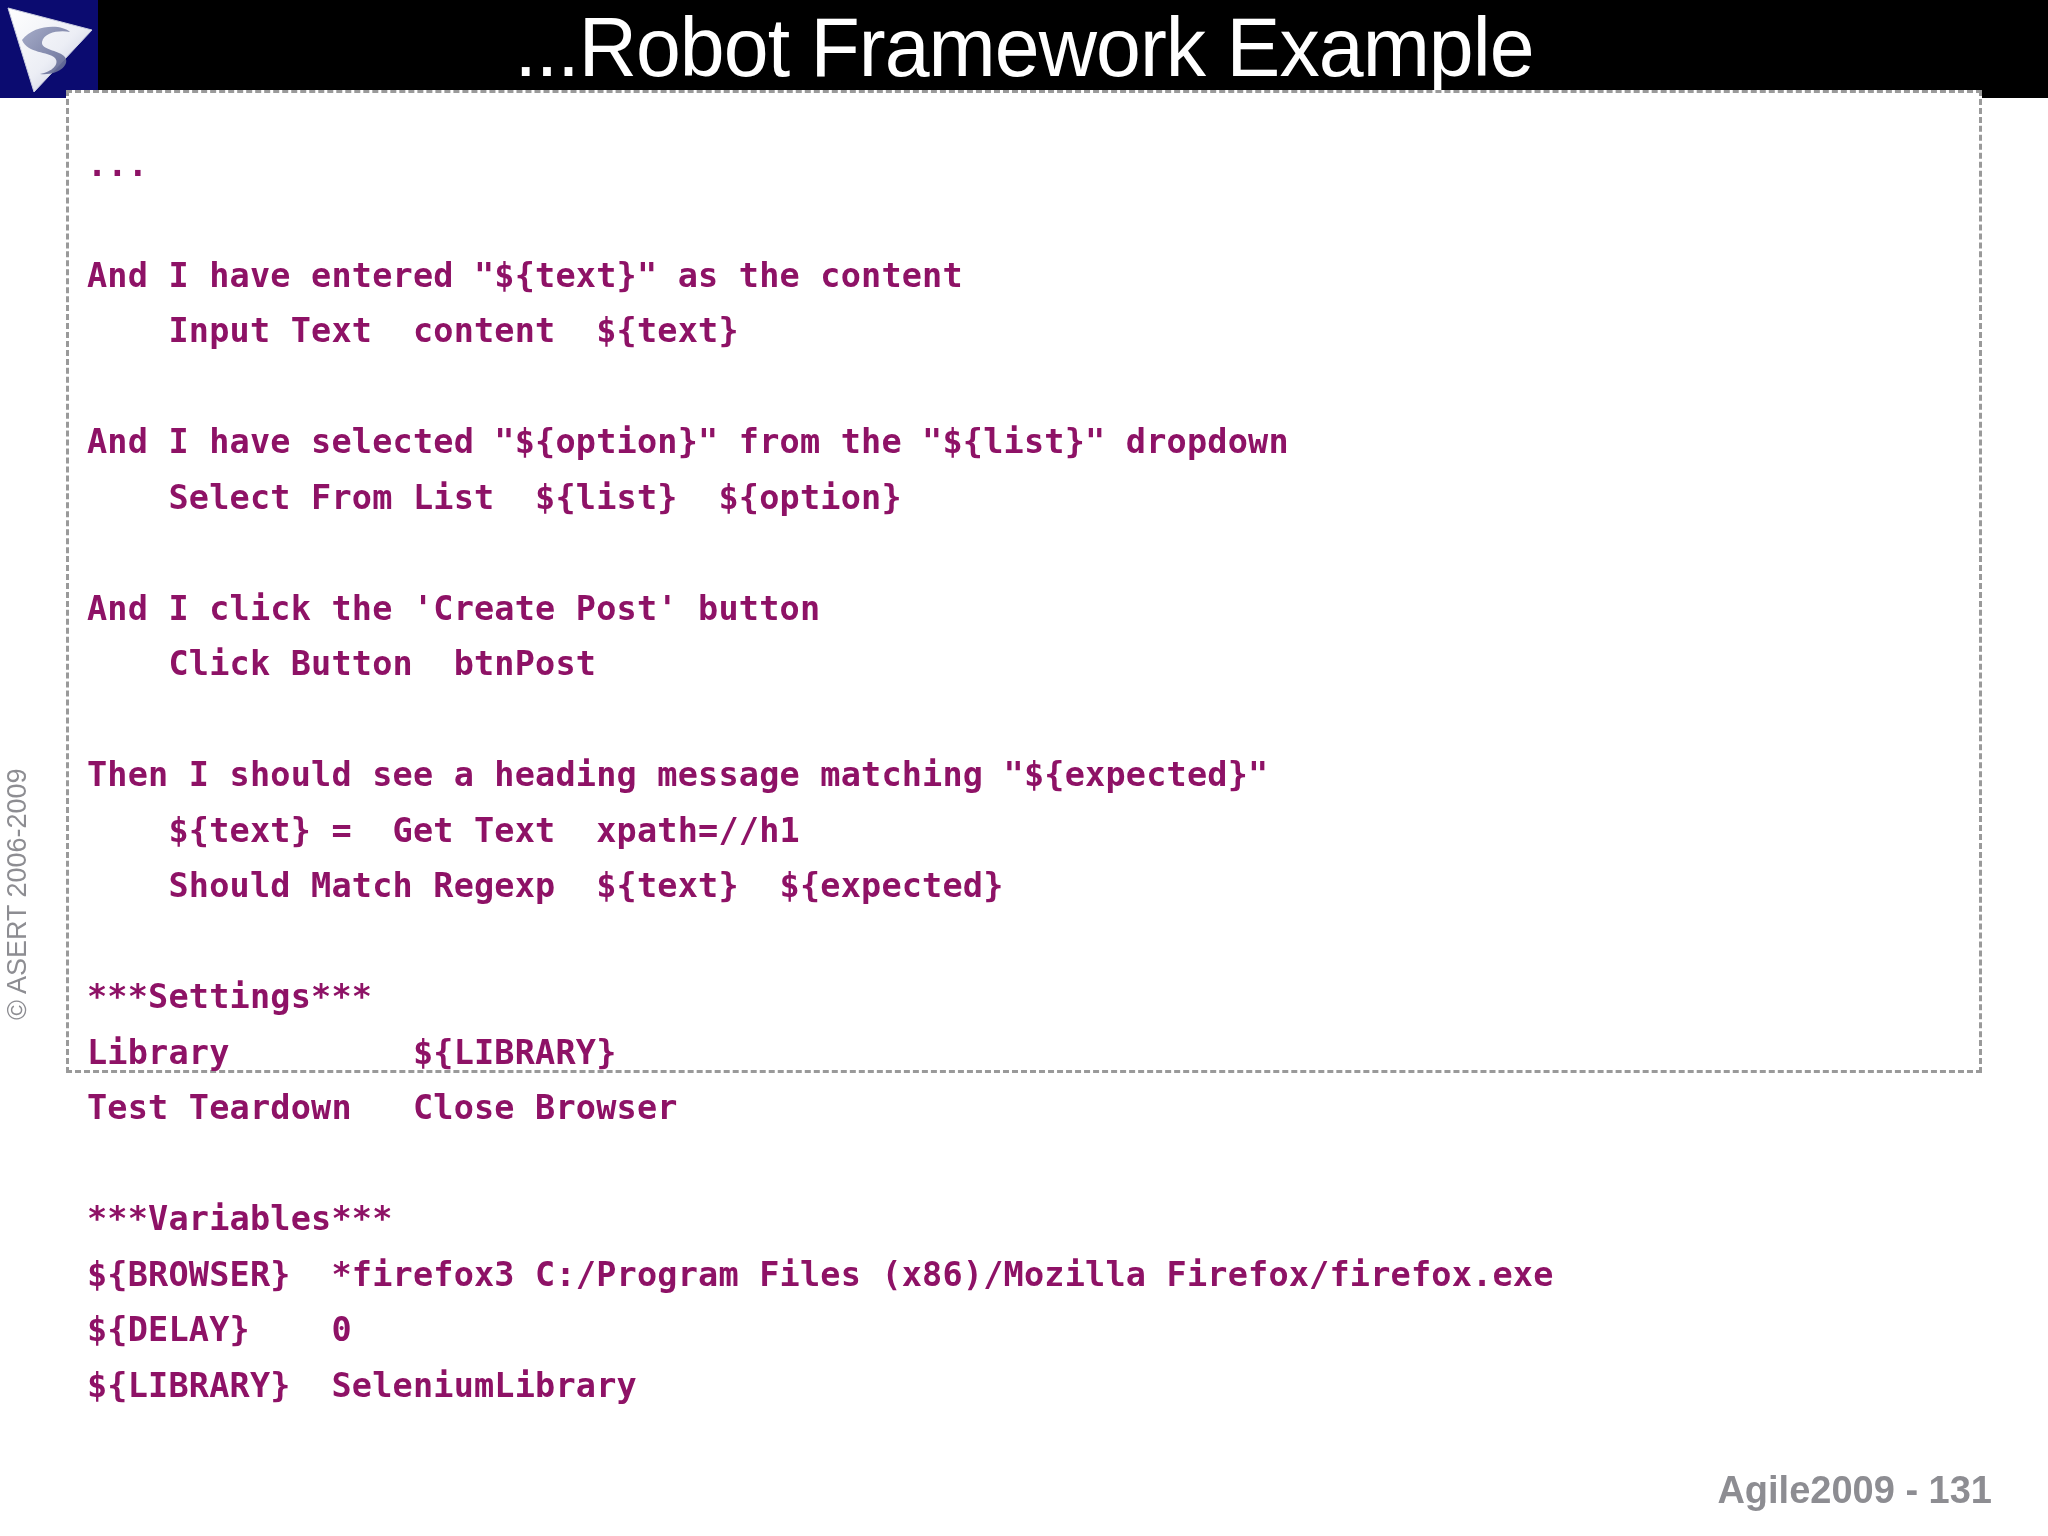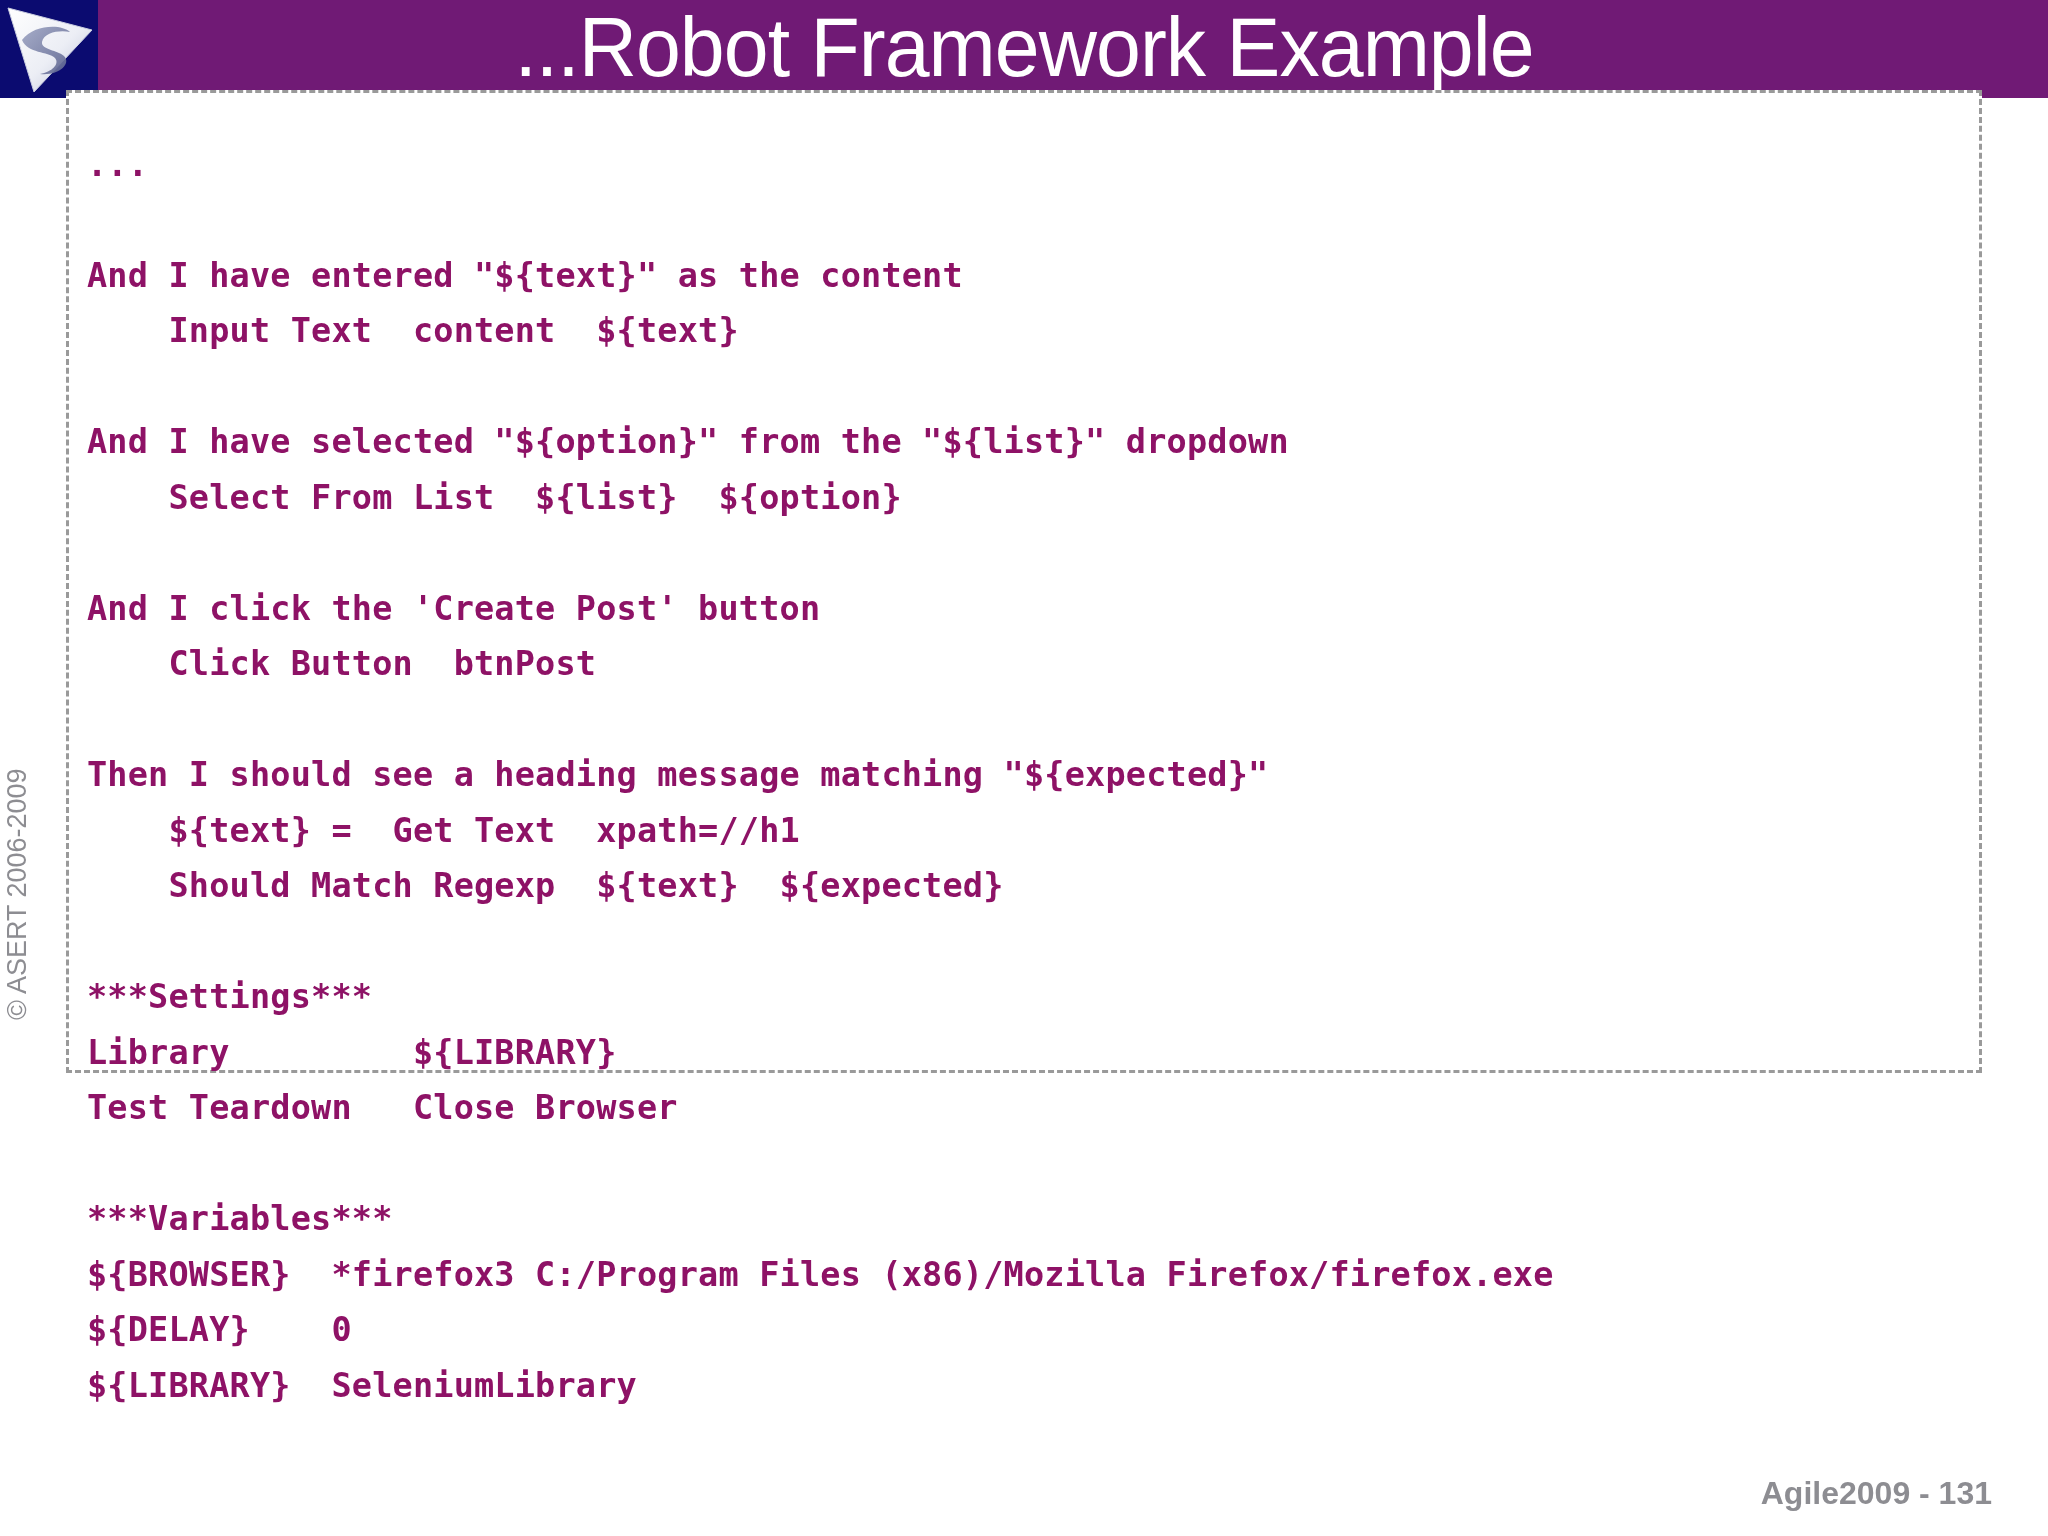--- a/index.html
+++ b/index.html
@@ -15,21 +15,21 @@
     font-family: "Liberation Sans", sans-serif;
   }
 
   
   .header-bar {
     position: absolute;
     left: 0;
     top: 0;
     width: 2048px;
     height: 98px;
-    background: #701a75;
+    background: #000000;
     overflow: hidden;
   }
   .header-title {
     position: absolute;
     left: 0;
     top: -8px;
     width: 2048px;
     text-align: center;
     color: #ffffff;
     font-family: "Liberation Sans", sans-serif;
@@ -95,21 +95,21 @@
   .code-line { display: block; min-height: 55.5px; }
   .code-line.blank { visibility: hidden; }
 
   
   .footer {
     position: absolute;
     right: 56px;
     bottom: 24px;
     color: #8d8d92;
     font-family: "Liberation Sans", sans-serif;
-    font-size: 32px;
+    font-size: 38px;
     font-weight: bold;
     white-space: nowrap;
   }
 </style>
 </head>
 <body>
 
 <div class="header-bar">
 
   <div class="logo-box">

